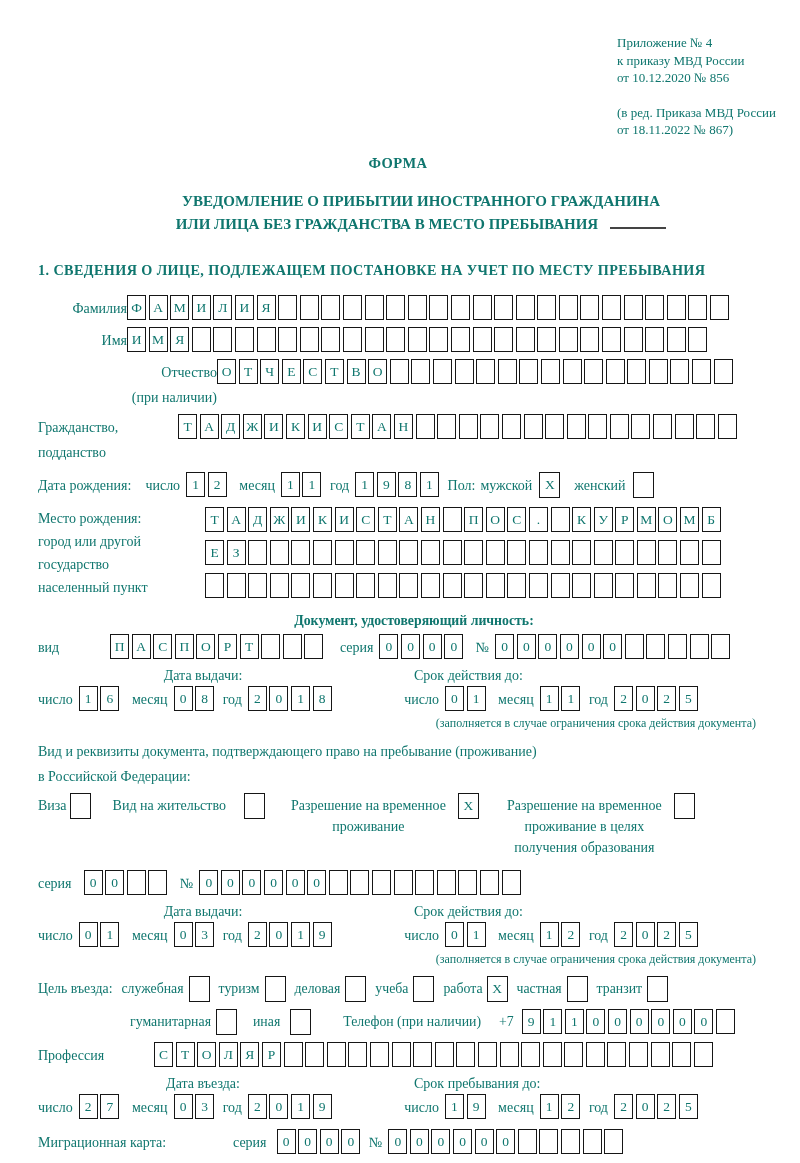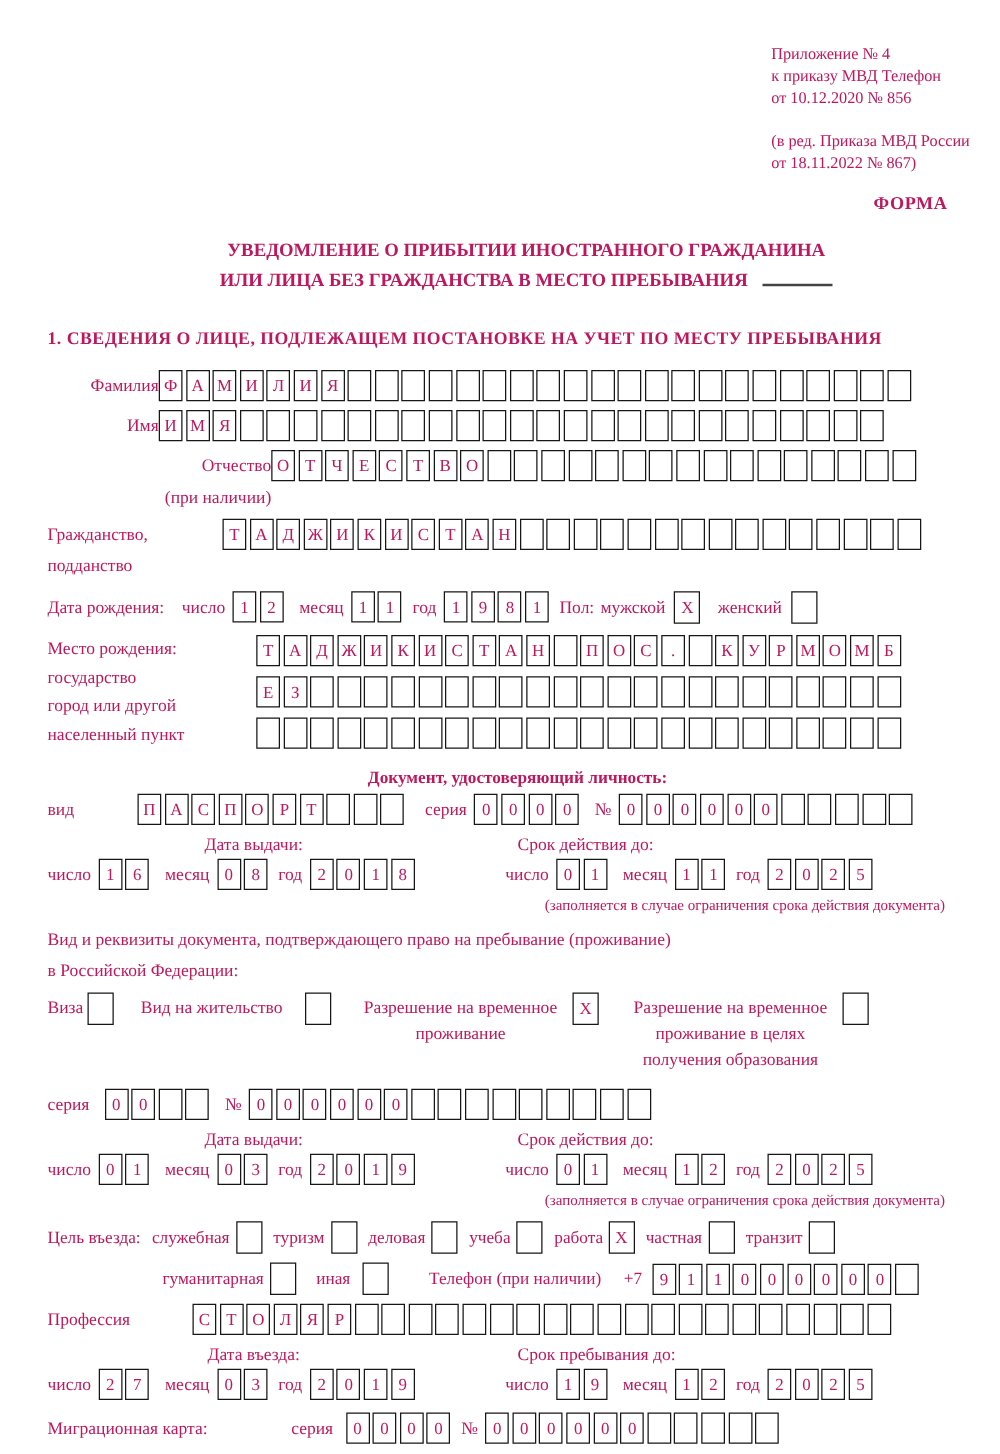--- a/index.html
+++ b/index.html
@@ -1,25 +1,25 @@
 <!DOCTYPE html>
 <html><head>
 <meta charset="utf-8">
 <style>
   * { margin:0; padding:0; box-sizing:content-box; }
   html,body { background:#fff; }
   .page {
-    width:800px; height:1163px; background:#fff; color:#be185d;
+    width:800px; height:1163px; background:#fff; color:#0f766e;
     font-family:"Liberation Serif", "DejaVu Serif", serif;
     padding:34px 10px 10px 38px; box-sizing:border-box; overflow:hidden;
     position:relative;
   }
   .hdr { margin-left:579px; font-size:13px; line-height:17.5px; }
   .hdr .sub { margin-top:17px; }
-  .forma { text-align:right; padding-right:32px; font-weight:bold; font-size:14.5px; margin-top:16px; letter-spacing:0.5px; }
+  .forma { text-align:center; padding-right:32px; font-weight:bold; font-size:14.5px; margin-top:16px; letter-spacing:0.5px; }
   .title { text-align:center; font-weight:bold; font-size:15px; line-height:23px; margin-top:18px; margin-left:14px; }
   .blank { display:inline-block; width:56px; border-bottom:2.5px solid #444; margin-left:12px; height:14px; }
   .sec1 { font-weight:bold; font-size:14.2px; margin-top:26px; letter-spacing:0.4px; }
 
   .row { display:flex; align-items:flex-start; margin-top:5px; }
   .lbl { font-size:14px; line-height:27px; flex-shrink:0; }
   .lbl2 { font-size:14px; line-height:23px; }
   .cells { white-space:nowrap; }
   .cell {
     display:inline-block; width:17px; height:23px; border:1.6px solid #161616;
@@ -51,36 +51,36 @@
 
   .dochead { text-align:center; font-weight:bold; font-size:13.8px; margin-top:7px; }
   .intro { font-size:14px; line-height:25px; margin-top:8px; }
 
   .optrow { display:flex; align-items:flex-start; margin-top:4px; }
   .opt { display:flex; align-items:flex-start; }
   .optlabel { font-size:14px; line-height:25px; }
   .optlabel.center { text-align:center; line-height:21px; padding-top:2px; }
   .gap1 { margin-left:22px; } .gap2 { margin-left:26px; } .gap3 { margin-left:28px; }
 
-  .purpose { display:flex; align-items:flex-end; margin-top:9px; font-size:13.8px; }
+  .purpose { display:flex; align-items:flex-start; margin-top:9px; font-size:13.8px; }
   .purpose .inline-lbl { font-size:13.8px; line-height:26px; }
   .pitem { display:flex; align-items:flex-start; margin-left:9px; }
   .pitem .checkbox { margin-left:5px; }
   .purpose2 { padding-left:92px; margin-top:7px; }
   .phone-lbl { margin-left:32px; }
   .phone-pre { margin-left:18px; margin-right:8px; }
 </style>
 </head>
 <body>
 
 <div class="page">
 
   <div class="hdr">
     <div>Приложение № 4</div>
-    <div>к приказу МВД Телефон</div>
+    <div>к приказу МВД России</div>
     <div>от 10.12.2020 № 856</div>
     <div class="sub">(в ред. Приказа МВД России</div>
     <div>от 18.11.2022 № 867)</div>
   </div>
 
   <div class="forma">ФОРМА</div>
 
   <div class="title">
     <div>УВЕДОМЛЕНИЕ О ПРИБЫТИИ ИНОСТРАННОГО ГРАЖДАНИНА</div>
     <div>
@@ -127,22 +127,22 @@
     <span class="inline-lbl" style="margin-left:6px;">Пол:</span>
     <span class="inline-lbl" style="margin-left:5px;">мужской</span>
     <span class="checkbox">X</span>
     <span class="inline-lbl" style="margin-left:14px;">женский</span>
     <span class="checkbox"></span>
   </div>
 
   <div class="row" style="margin-top:8px;">
     <div class="w-bp" style="flex-shrink:0;">
       <div class="lbl2">Место рождения:</div>
+      <div class="lbl2">город или другой</div>
       <div class="lbl2">государство</div>
-      <div class="lbl2">город или другой</div>
       <div class="lbl2">населенный пункт</div>
     </div>
     <div>
       <div class="cellrow"><span class="cell">Т</span><span class="cell">А</span><span class="cell">Д</span><span class="cell">Ж</span><span class="cell">И</span><span class="cell">К</span><span class="cell">И</span><span class="cell">С</span><span class="cell">Т</span><span class="cell">А</span><span class="cell">Н</span><span class="cell"></span><span class="cell">П</span><span class="cell">О</span><span class="cell">С</span><span class="cell">.</span><span class="cell"></span><span class="cell">К</span><span class="cell">У</span><span class="cell">Р</span><span class="cell">М</span><span class="cell">О</span><span class="cell">М</span><span class="cell">Б</span></div>
       <div class="cellrow"><span class="cell">Е</span><span class="cell">З</span><span class="cell"></span><span class="cell"></span><span class="cell"></span><span class="cell"></span><span class="cell"></span><span class="cell"></span><span class="cell"></span><span class="cell"></span><span class="cell"></span><span class="cell"></span><span class="cell"></span><span class="cell"></span><span class="cell"></span><span class="cell"></span><span class="cell"></span><span class="cell"></span><span class="cell"></span><span class="cell"></span><span class="cell"></span><span class="cell"></span><span class="cell"></span><span class="cell"></span></div>
       <div class="cellrow"><span class="cell"></span><span class="cell"></span><span class="cell"></span><span class="cell"></span><span class="cell"></span><span class="cell"></span><span class="cell"></span><span class="cell"></span><span class="cell"></span><span class="cell"></span><span class="cell"></span><span class="cell"></span><span class="cell"></span><span class="cell"></span><span class="cell"></span><span class="cell"></span><span class="cell"></span><span class="cell"></span><span class="cell"></span><span class="cell"></span><span class="cell"></span><span class="cell"></span><span class="cell"></span><span class="cell"></span></div>
     </div>
   </div>
 
   <div class="dochead">Документ, удостоверяющий личность:</div>

